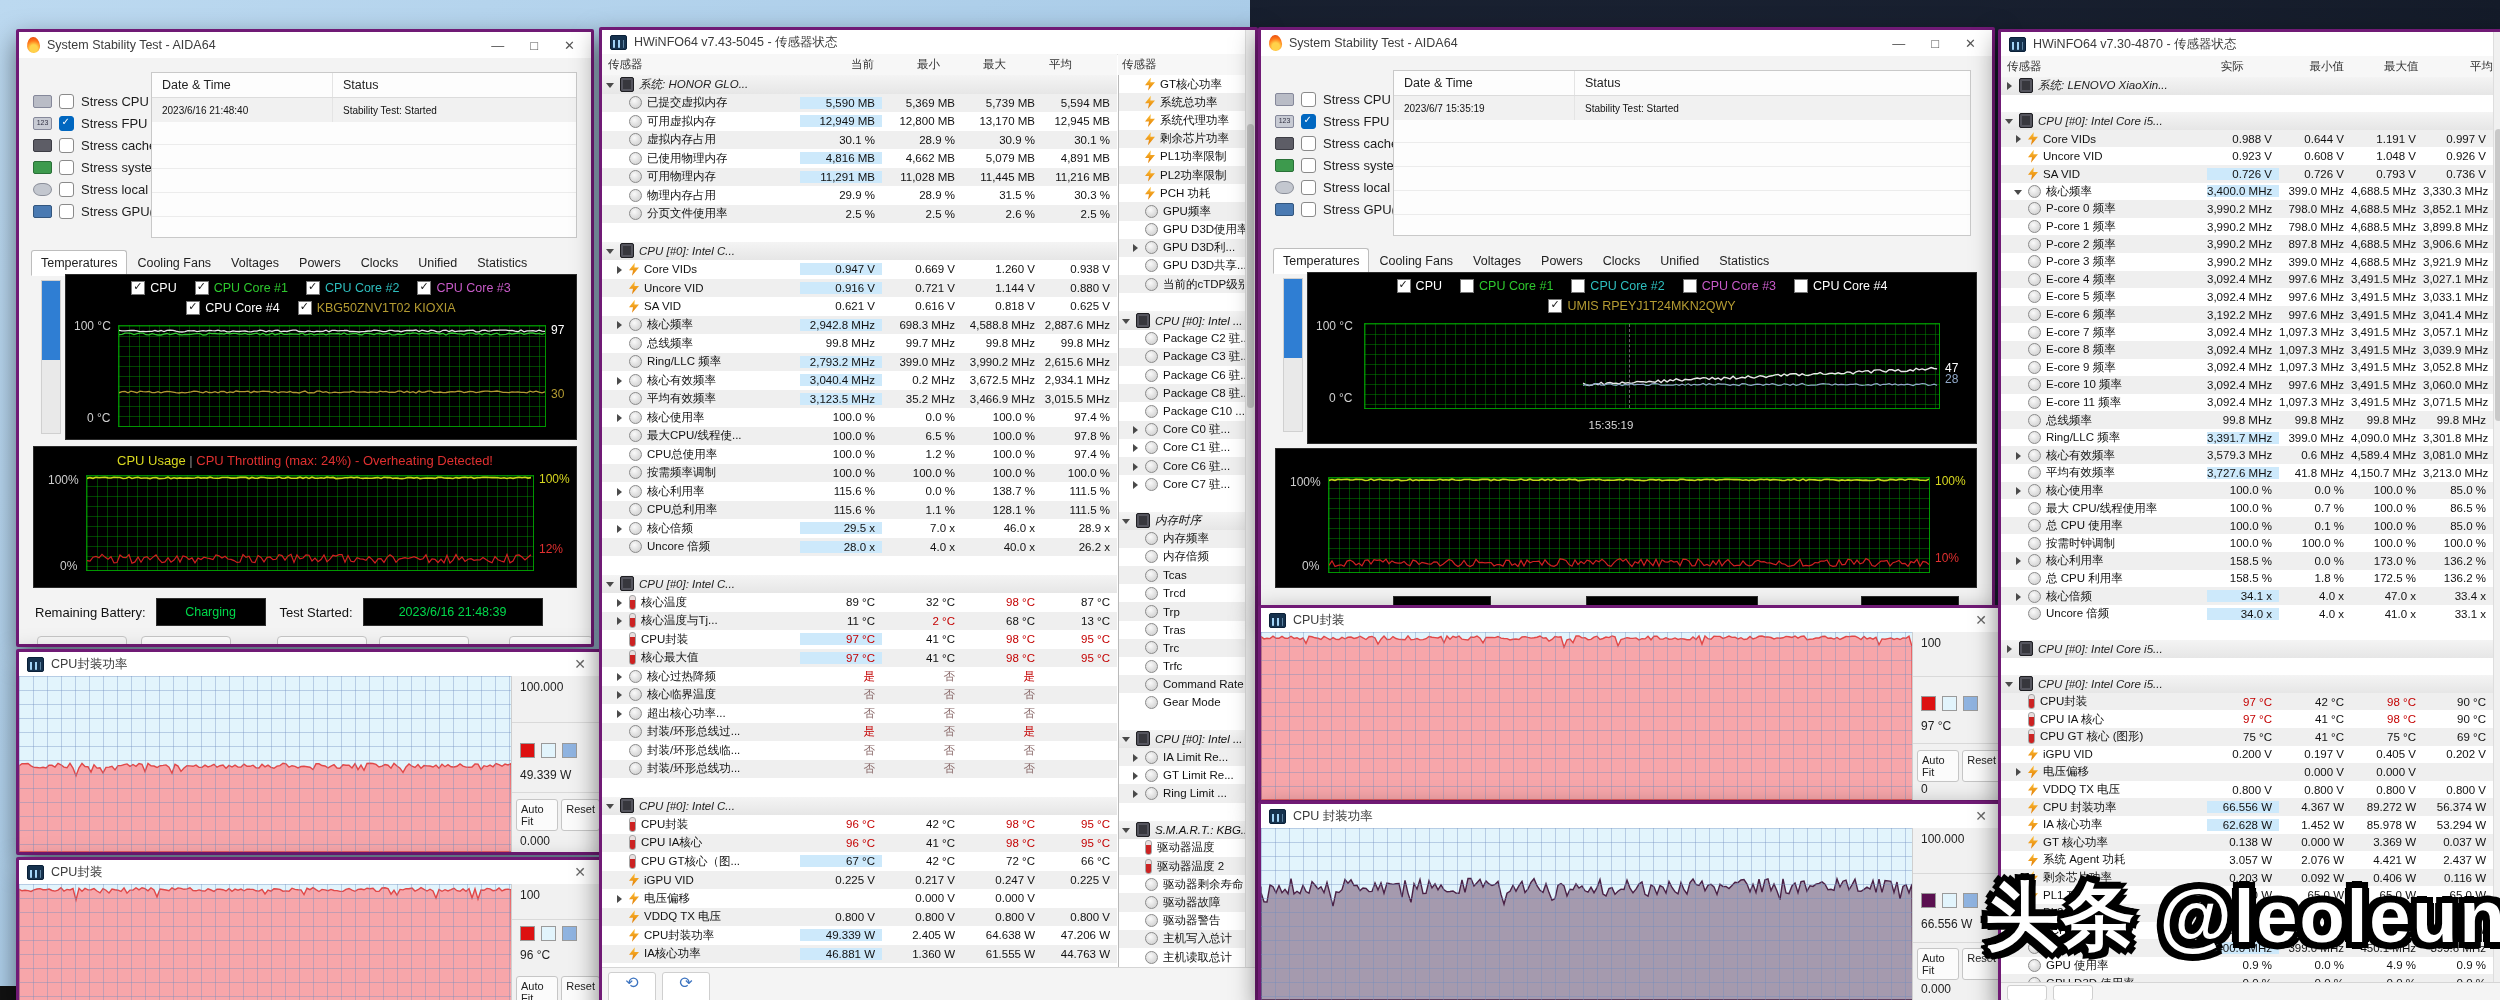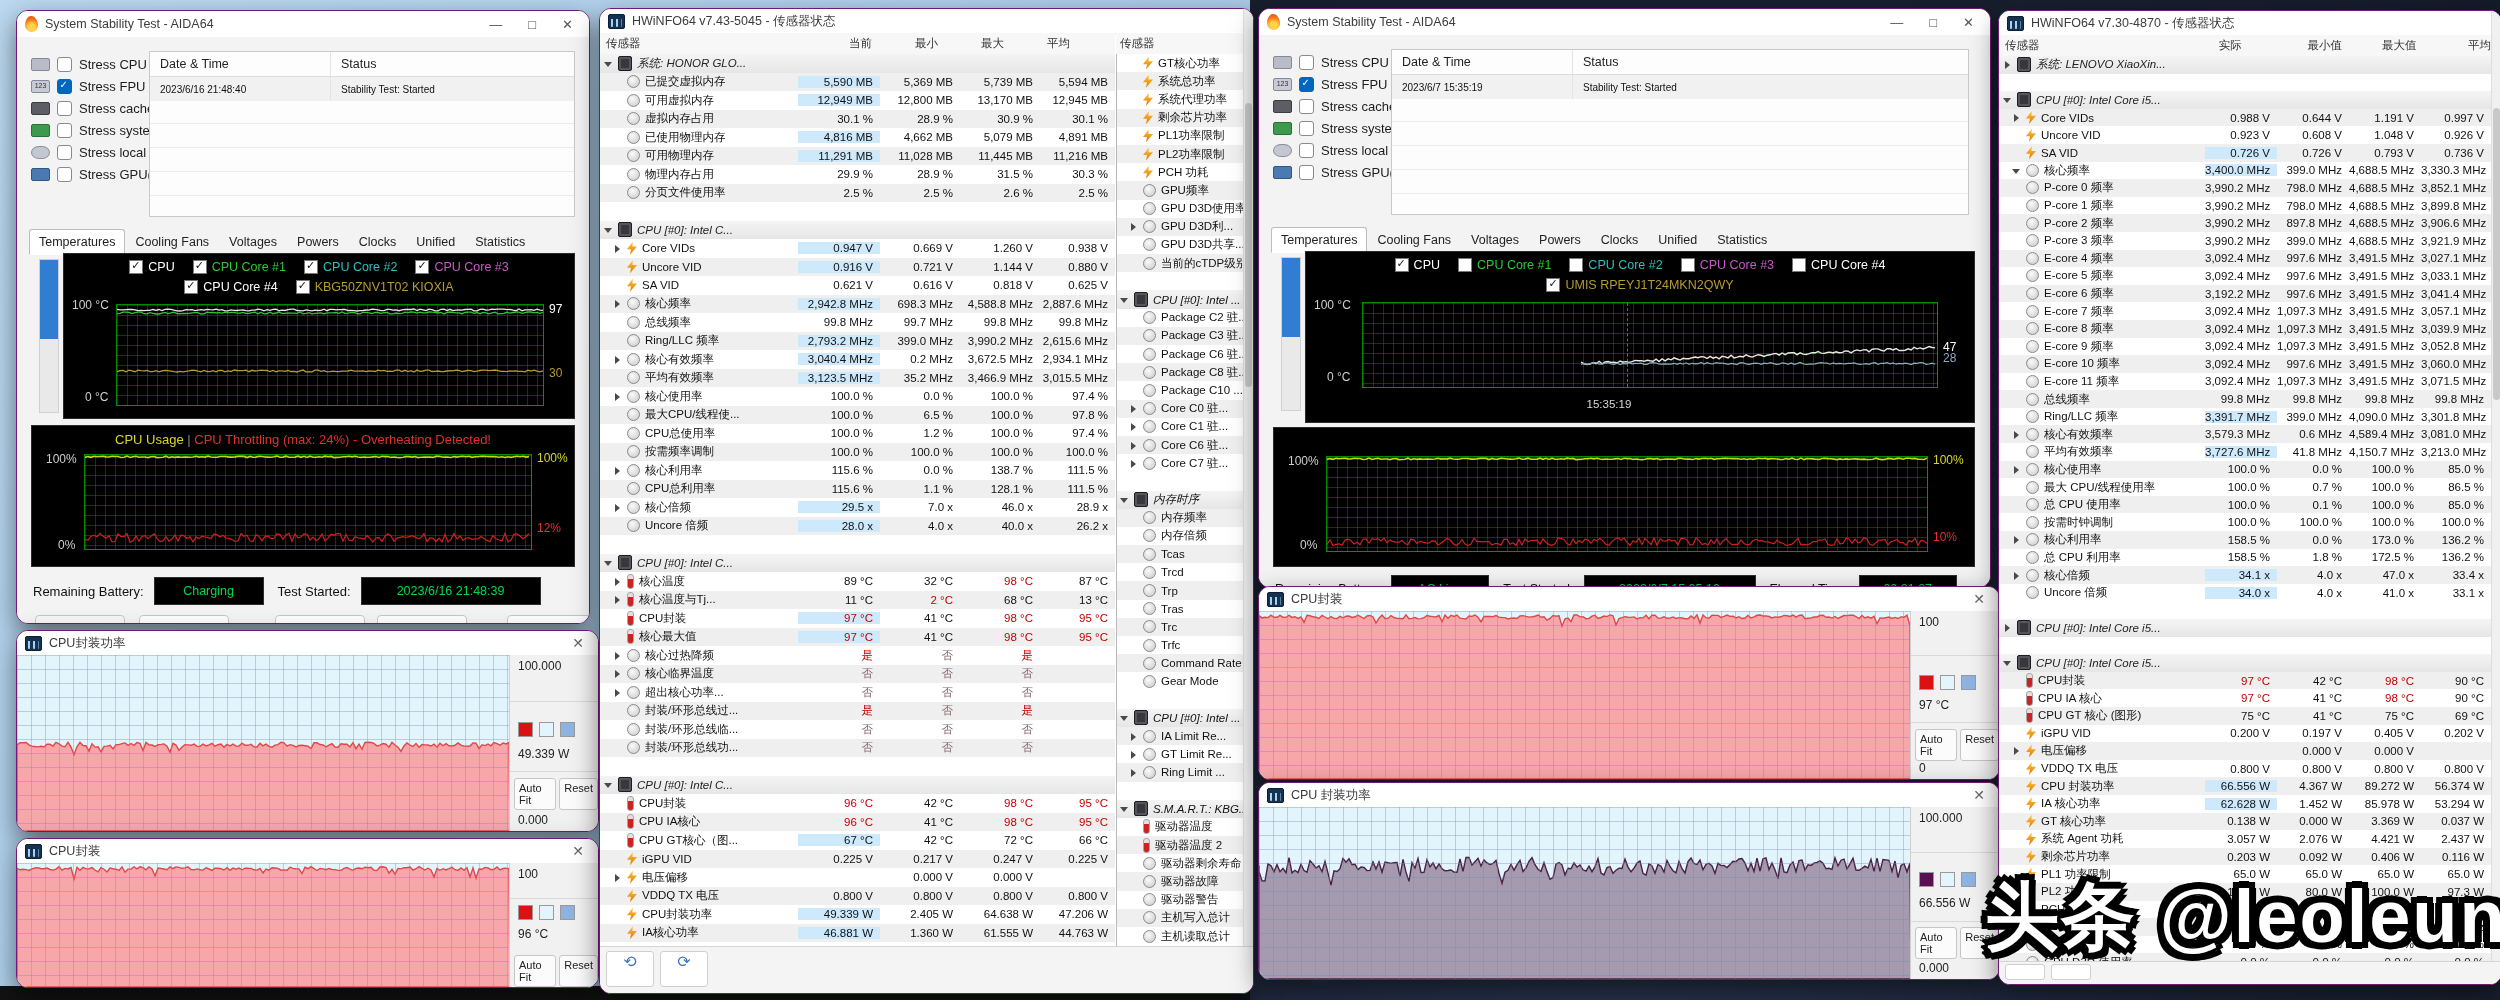--- a/index.html
+++ b/index.html
@@ -6,21 +6,21 @@
   #screen{position:relative;width:2500px;height:1000px;overflow:hidden;
     font-family:"Liberation Sans","DejaVu Sans",sans-serif;-webkit-font-smoothing:antialiased;}
   .desk{position:absolute;top:0;height:1000px;width:1250px;}
   #desk-left{left:0;background:linear-gradient(135deg,#bcd9f0,#9cc2e2);}
   #desk-right{left:1250px;background:radial-gradient(ellipse at 30% 110%, #27324c 0%, #1b2334 55%, #141b29 100%);}
   #taskstrip-left{position:absolute;left:0;top:986px;width:1250px;height:14px;background:#121212;}
   .star{position:absolute;width:3px;height:3px;border-radius:50%;background:#cdd6e6;opacity:.8;}
   #moon{position:absolute;left:58px;bottom:26px;width:28px;height:28px;border-radius:50%;
     background:radial-gradient(circle at 38% 35%, #f4f6f8, #d9dde4 70%, #c4c9d2);box-shadow:0 0 14px rgba(220,230,255,.35);}
 
-  .win{position:absolute;background:#f3f3f3;border:1px solid #701a75;box-shadow:0 10px 26px rgba(0,0,0,.5);overflow:hidden;border-radius:12px;}
+  .win{position:absolute;background:#f3f3f3;border:3px solid #701a75;box-shadow:0 10px 26px rgba(0,0,0,.5);overflow:hidden;border-radius:2px;margin-top:19px;}
   .tbar{height:26px;background:#fff;display:flex;align-items:center;padding:0 8px;border-bottom:1px solid #e3e3e3;}
   .tbar .t{font-size:12.5px;color:#3c3c3c;margin-left:7px;white-space:nowrap;}
   .wctl{margin-left:auto;display:flex;gap:26px;color:#555;font-size:13px;padding-right:8px;}
   .wctl span{cursor:default;}
   .xonly{margin-left:auto;color:#666;font-size:14px;padding-right:6px;}
 
   
   .flame{width:13px;height:16px;border-radius:50% 50% 50% 50%/58% 58% 42% 42%;
     background:radial-gradient(circle at 50% 72%, #ffd24a 0 28%, #ff7a1a 58%, #e03c0a 100%);transform:rotate(-4deg);}
   .hwicon{width:15px;height:13px;background:#16324e;border:1px solid #0a2038;border-radius:2px;
@@ -30,21 +30,21 @@
   .i-bolt{width:10px;height:13px;background:linear-gradient(#ffc23a,#e07a00);clip-path:polygon(58% 0,0 58%,40% 58%,30% 100%,100% 36%,54% 36%);}
   .i-tmp{width:5px;height:13px;border-radius:3px;background:linear-gradient(#e8dede 0 28%,#cc2222 28%);border:1px solid #a5a5a5;}
   .i-chip{width:12px;height:13px;background:#37373d;border:1px solid #1e1e22;border-radius:2px;box-shadow:inset 0 0 0 2px #55555e;}
   .exp{width:9px;height:9px;position:relative;flex:0 0 9px;}
   .exp.r::before{content:"";position:absolute;left:2px;top:1px;border-left:5px solid #4a4a4a;border-top:4px solid transparent;border-bottom:4px solid transparent;}
   .exp.d::before{content:"";position:absolute;left:0;top:3px;border-top:5px solid #4a4a4a;border-left:4px solid transparent;border-right:4px solid transparent;}
   .exp.n{visibility:hidden;}
 
   
   .aida-body{position:absolute;inset:26px 0 0 0;background:#f3f3f3;}
-  .stress{position:absolute;left:14px;top:16px;}
+  .stress{position:absolute;left:14px;top:32px;}
   .st-row{display:flex;align-items:center;height:22px;gap:7px;}
   .sicon{width:17px;height:11px;border-radius:2px;}
   .sicon.cpu-icon{background:#b9bcc6;border:1px solid #85889a;}
   .sicon.fpu-icon{background:#c8cbd4;border:1px solid #85889a;font-size:7px;line-height:9px;text-align:center;color:#334;}
   .sicon.cache-icon{background:#5d5d66;border:1px solid #3c3c44;}
   .sicon.memory-icon{background:#3d9a4d;border:1px solid #2a7038;}
   .sicon.disk-icon{background:#c3c7cf;border:1px solid #8b8f9a;border-radius:50%/60%;}
   .sicon.gpu-icon{background:#4a7ab2;border:1px solid #33567e;}
   .cb{width:13px;height:13px;border:1px solid #8a8a8a;border-radius:3px;background:#fff;flex:0 0 13px;position:relative;}
   .cb.on{background:#0067c0;border-color:#0067c0;}

